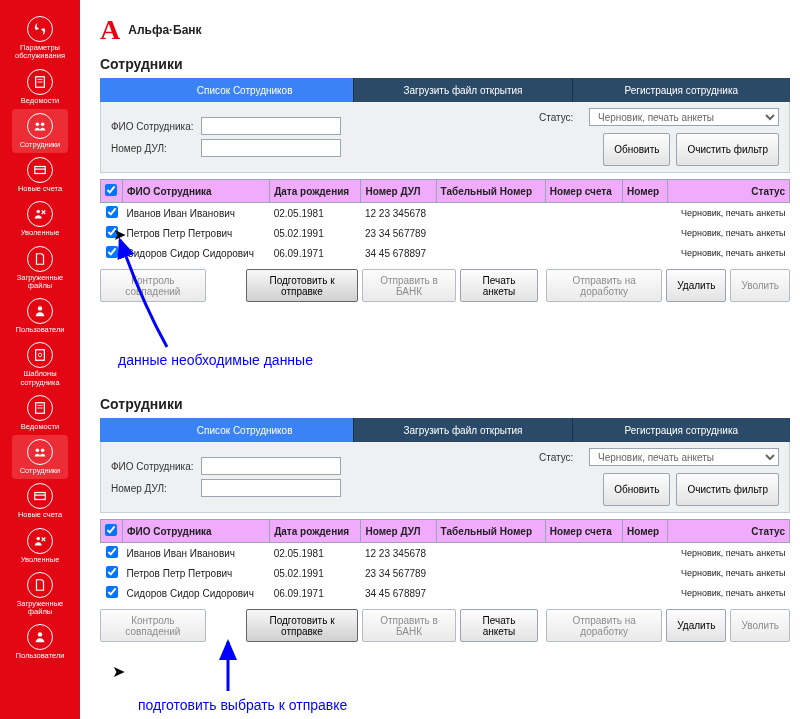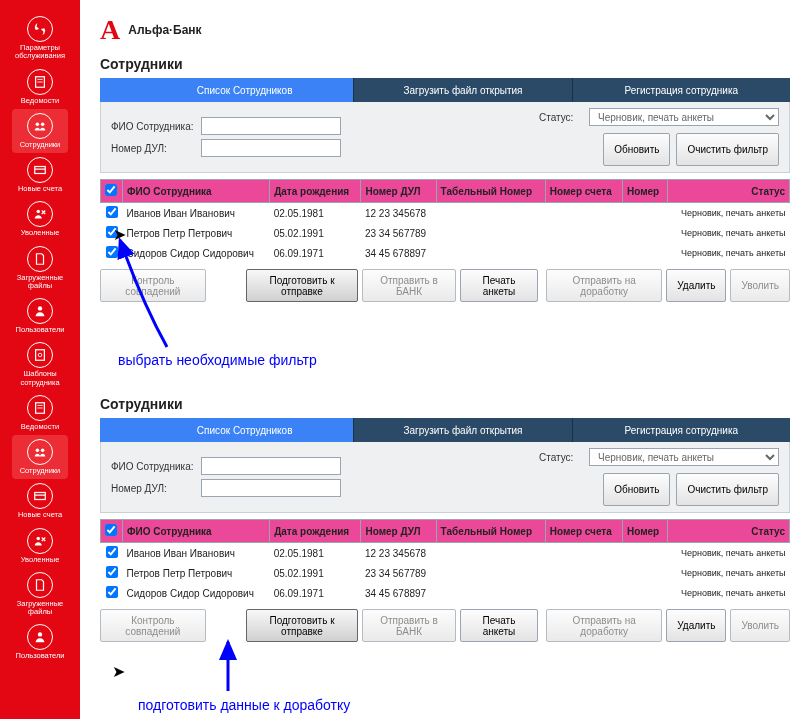--- a/index.html
+++ b/index.html
@@ -23,21 +23,21 @@
 .filter-left { display: flex; flex-direction: column; gap: 4px; }
 .filter-row { display: flex; align-items: center; }
 .filter-label { width: 90px; padding-right: 6px; font-size: 10px; color: #333; }
 .filter-input { width: 140px; height: 18px; border: 1px solid #9aa5b1; background: #fff; padding: 0 4px; font-size: 10px; }
 .filter-right { margin-left: auto; display: flex; flex-direction: column; align-items: flex-end; gap: 7px; }
 .status-row { display: flex; align-items: center; }
 .status-select { width: 190px; height: 18px; border: 1px solid #9aa5b1; background: #fff; font-size: 10px; padding: 0 4px; color: #666; }
 .btn { height: 33px; padding: 0 10px; background: linear-gradient(#fdfdfd,#e3e3e3); border: 1px solid #9aa5b1; font-size: 10px; cursor: pointer; border-radius: 2px; }
 .btn-row { display: flex; gap: 6px; }
 .table { width: 100%; border-collapse: collapse; margin-top: 6px; font-size: 10px; }
-.table th { background: #ec4899; color: #222; font-weight: bold; padding: 4px 4px; text-align: left; border: 1px solid #99a6b2; font-size: 10px; }
+.table th { background: #f0abfc; color: #222; font-weight: bold; padding: 4px 4px; text-align: left; border: 1px solid #99a6b2; font-size: 10px; }
 .table th:first-child { width: 22px; }
 .table td { padding: 3px 4px; border: none; color: #222; vertical-align: middle; }
 .table td:first-child { width: 22px; text-align: center; }
 .chk { width: 12px; height: 12px; }
 .status-cell { text-align: right; font-size: 9px; color: #333; }
 .action-bar { display: flex; gap: 4px; margin-top: 6px; align-items: center; }
 .action-bar .spacer { flex: 1; }
 .btn-dis { opacity: 0.75; color: #666; }
 .btn-active { background: linear-gradient(#f8f8f8,#d0d0d0); border: 1px solid #666; margin-left: 36px; }
 .annotation { position: absolute; color: #0000ff; font-size: 14px; font-weight: 500; }
@@ -352,32 +352,32 @@
     <button class="btn btn-active">Подготовить к отправке</button>
     <button class="btn btn-dis">Отправить в БАНК</button>
     <button class="btn">Печать анкеты</button>
     <div class="spacer"></div>
     <button class="btn btn-dis">Отправить на доработку</button>
     <button class="btn">Удалить</button>
     <button class="btn btn-dis">Уволить</button>
   </div>
 </div>
 
-<div class="annotation" style="left:118px; top:352px;">выбрать необходимые фильтр</div>
+<div class="annotation" style="left:118px; top:352px;">данные необходимые данные</div>
 <svg class="arrow" style="left:112px; top:232px;" width="90" height="120">
   <defs>
       <marker id="ah1" markerWidth="8" markerHeight="8" refX="6" refY="3" orient="auto">
         <path d="M0,0 L7,3 L0,6 z" fill="#0000ff"></path>
       </marker>
     </defs>
   <path d="M55,115 Q30,70 8,8" stroke="#0000ff" stroke-width="3" fill="none" marker-end="url(#ah1)"></path>
 </svg>
 <div class="cursor-arrow" style="left:113px; top:225px;"><span class="cursor-glyph">➤</span></div>
 
-<div class="annotation" style="left:138px; top:697px;">подготовить данные к доработку</div>
+<div class="annotation" style="left:138px; top:697px;">подготовить выбрать к отправке</div>
 <svg class="arrow" style="left:210px; top:636px;" width="40" height="60">
   <defs>
       <marker id="ah2" markerWidth="8" markerHeight="8" refX="6" refY="3" orient="auto">
         <path d="M0,0 L7,3 L0,6 z" fill="#0000ff"></path>
       </marker>
     </defs>
   <path d="M18,55 L18,6" stroke="#0000ff" stroke-width="3" fill="none" marker-end="url(#ah2)"></path>
 </svg>
 <div class="cursor-arrow" style="left:112px; top:662px;"><span class="cursor-glyph">➤</span></div>
 

